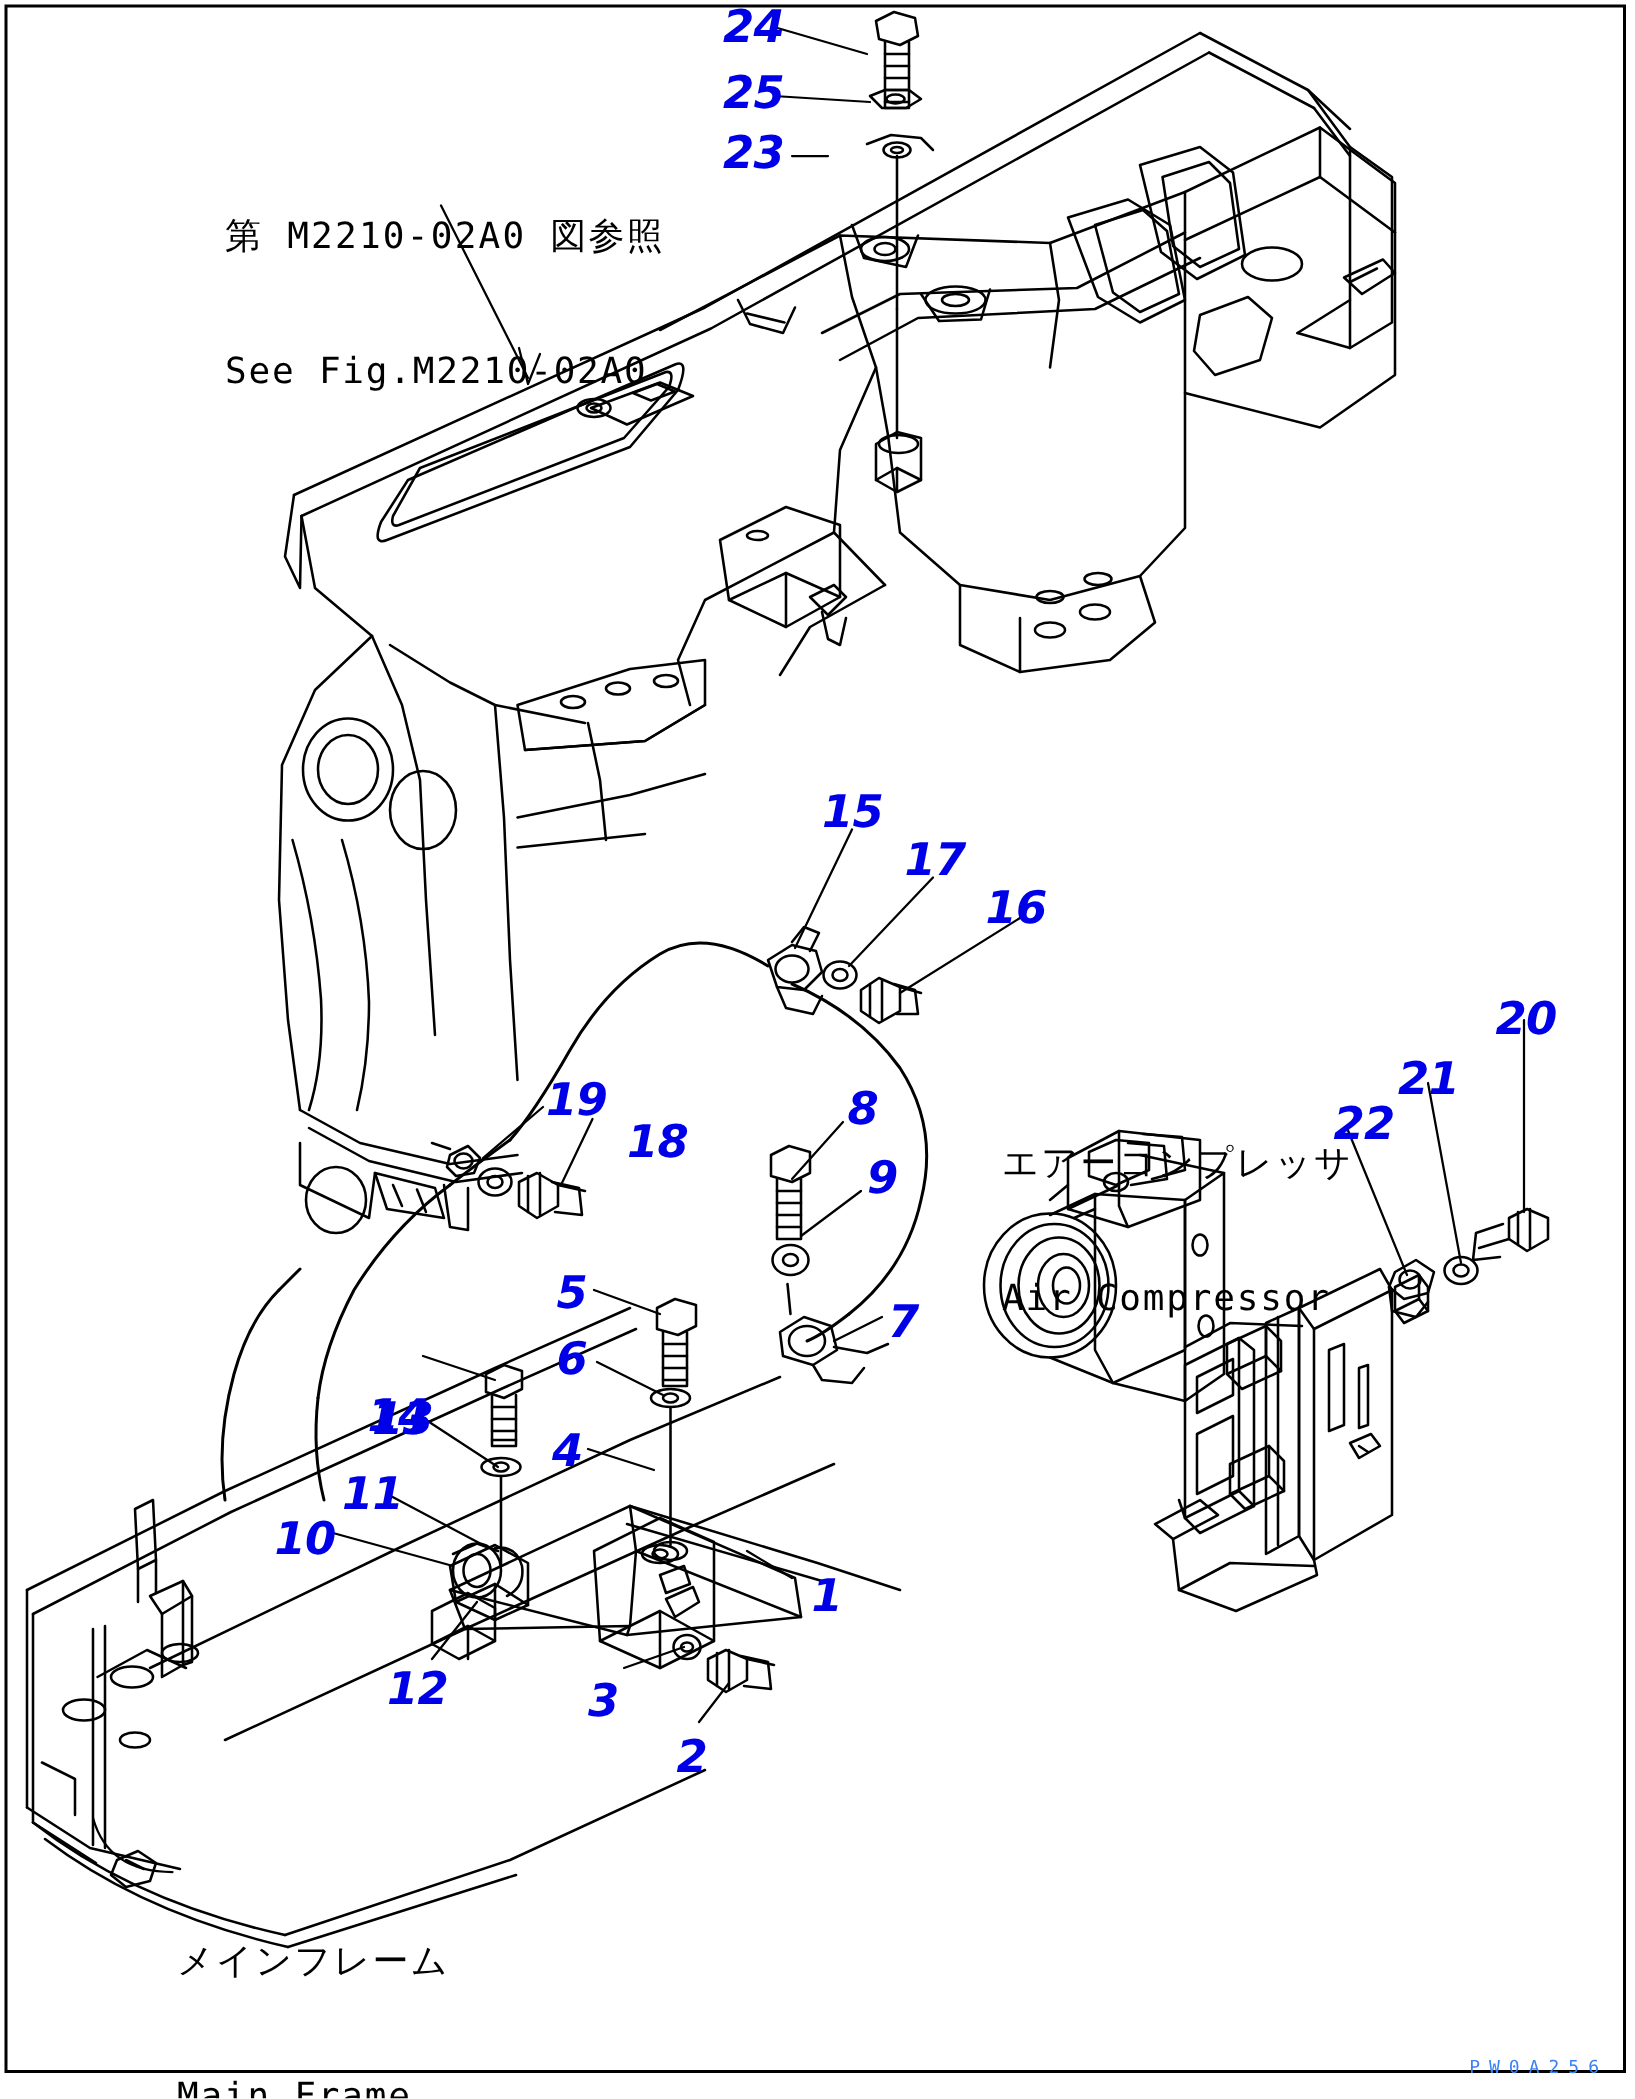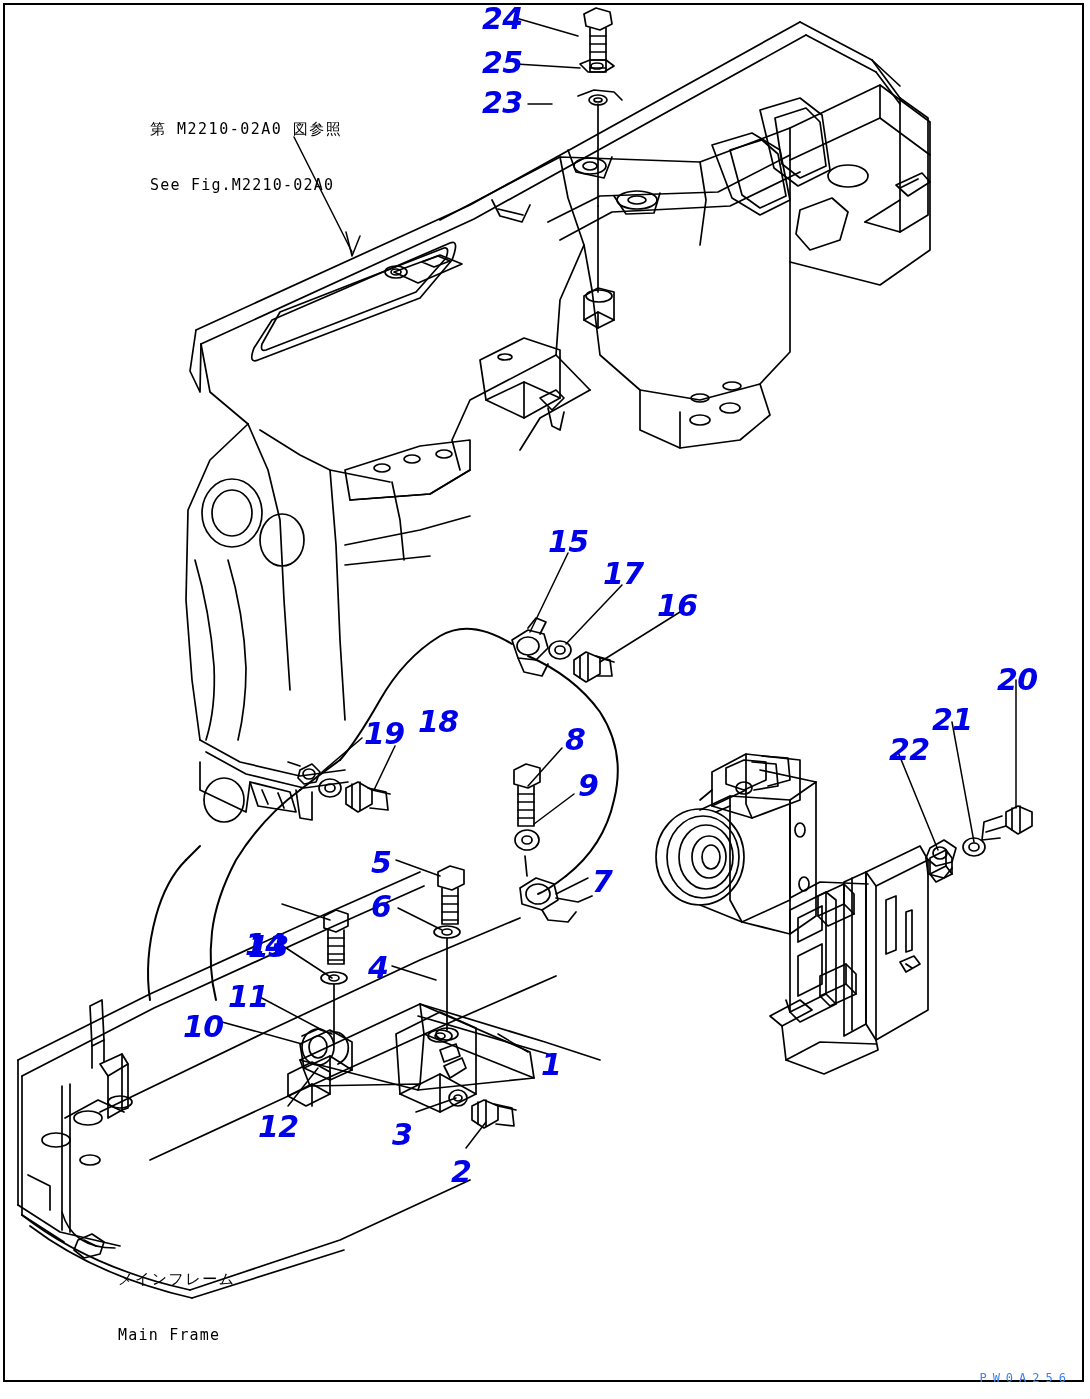--- a/index.html
+++ b/index.html
@@ -43,21 +43,21 @@
     line-height: 1;
     letter-spacing: -0.5px;
     white-space: nowrap;
     user-select: none;
     font-style: italic;
   }
   .note {
     position: absolute;
     color: #000000;
     font-family: "DejaVu Sans Mono", monospace;
-    font-size: 15px;
+    font-size: 24px;
     line-height: 1.25;
     white-space: pre;
     letter-spacing: 0.5px;
   }
   .note .jp {
     display: block;
     letter-spacing: 1.5px;
   }
   .note .en {
     display: block;
@@ -497,20 +497,24 @@
         <path d="M 898,752 L 938,850"></path>
       </g>
     </g>
   </svg>
 
   <div class="note" style="left:150px; top:82px;">
     <span class="jp">第 M2210-02A0 図参照</span>
     <span class="en">See Fig.M2210-02A0</span>
   </div>
 
+  <div class="note" style="left:668px; top:700px;">
+    <span class="jp">エアーコンプレッサ</span>
+    <span class="en">Air Compressor</span>
+  </div>
 
   <div class="note" style="left:118px; top:1232px;">
     <span class="jp">メインフレーム</span>
     <span class="en">Main Frame</span>
   </div>
 
   <div class="callout" style="left:541px; top:1050px;">1</div>
   <div class="callout" style="left:451px; top:1157px;">2</div>
   <div class="callout" style="left:392px; top:1120px;">3</div>
   <div class="callout" style="left:368px; top:953px;">4</div>
@@ -520,21 +524,21 @@
   <div class="callout" style="left:565px; top:725px;">8</div>
   <div class="callout" style="left:578px; top:771px;">9</div>
   <div class="callout" style="left:183px; top:1012px;">10</div>
   <div class="callout" style="left:228px; top:982px;">11</div>
   <div class="callout" style="left:258px; top:1112px;">12</div>
   <div class="callout" style="left:248px; top:893px;margin-top:39px;">13</div>
   <div class="callout" style="left:245px; top:930px;">14</div>
   <div class="callout" style="left:548px; top:527px;">15</div>
   <div class="callout" style="left:657px; top:591px;">16</div>
   <div class="callout" style="left:603px; top:559px;">17</div>
-  <div class="callout" style="left:418px; top:707px;text-align:right;">18</div>
+  <div class="callout" style="left:418px; top:747px;text-align:right;">18</div>
   <div class="callout" style="left:364px; top:719px;">19</div>
   <div class="callout" style="left:997px; top:665px;">20</div>
   <div class="callout" style="left:932px; top:705px;">21</div>
   <div class="callout" style="left:889px; top:735px;">22</div>
 
   <div class="callout" style="left:482px; top:4px;">24</div>
   <div class="callout" style="left:482px; top:48px;text-align:center;">25</div>
   <div class="callout" style="left:482px; top:88px;">23</div>
 
   <div id="drawing-code">PW0A256</div>

